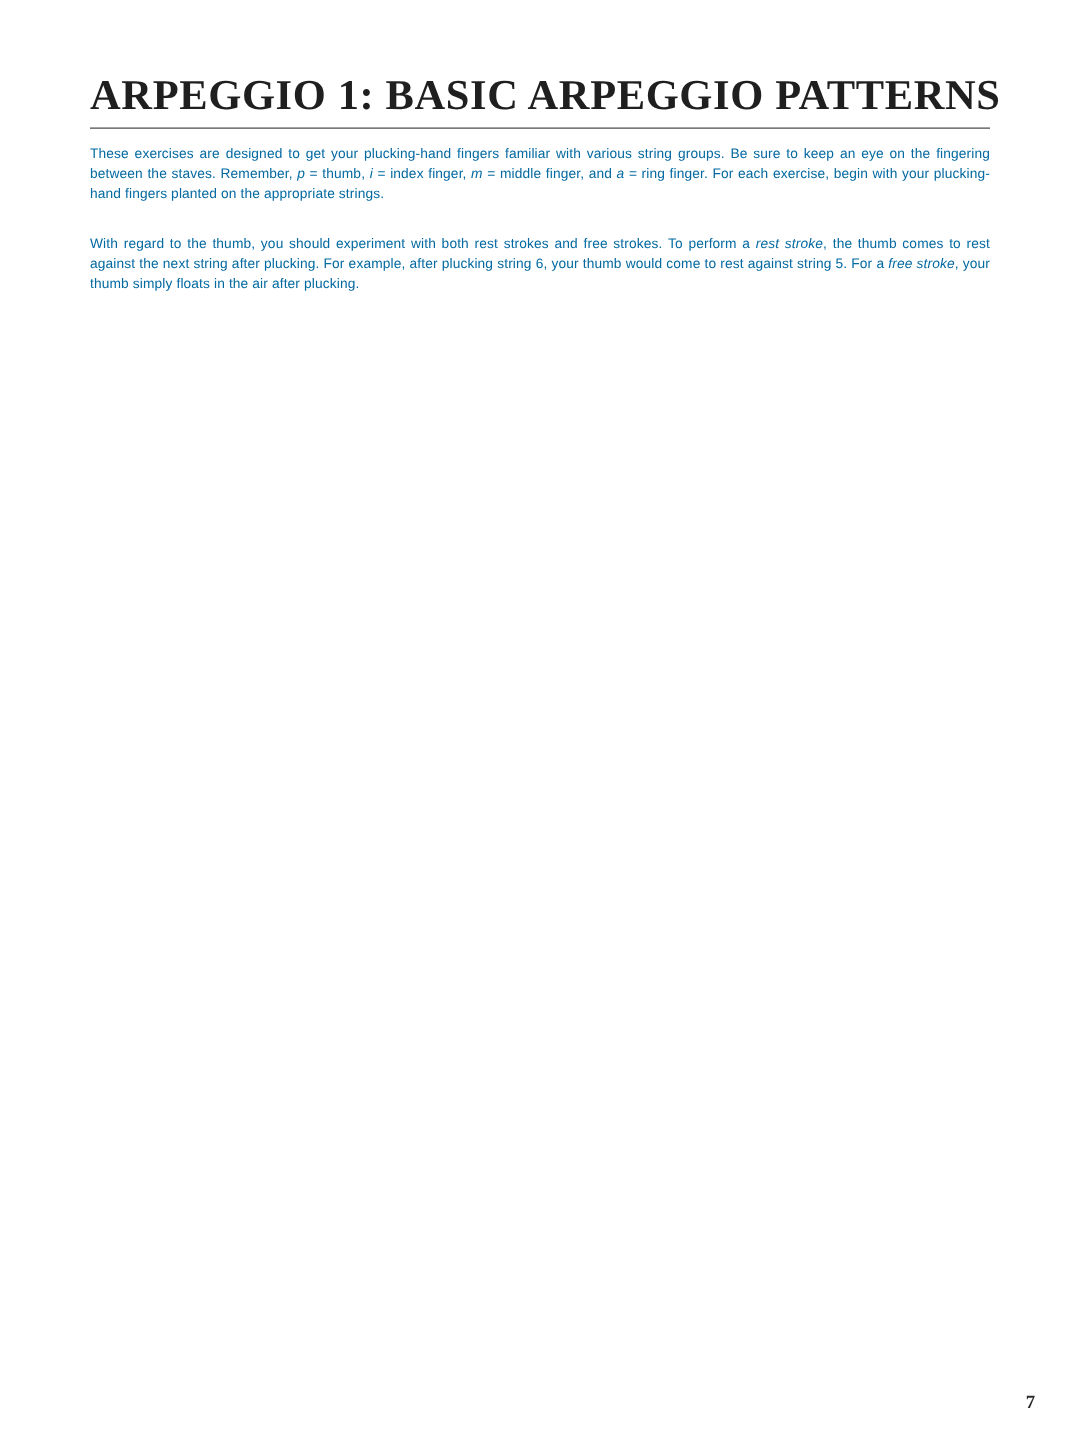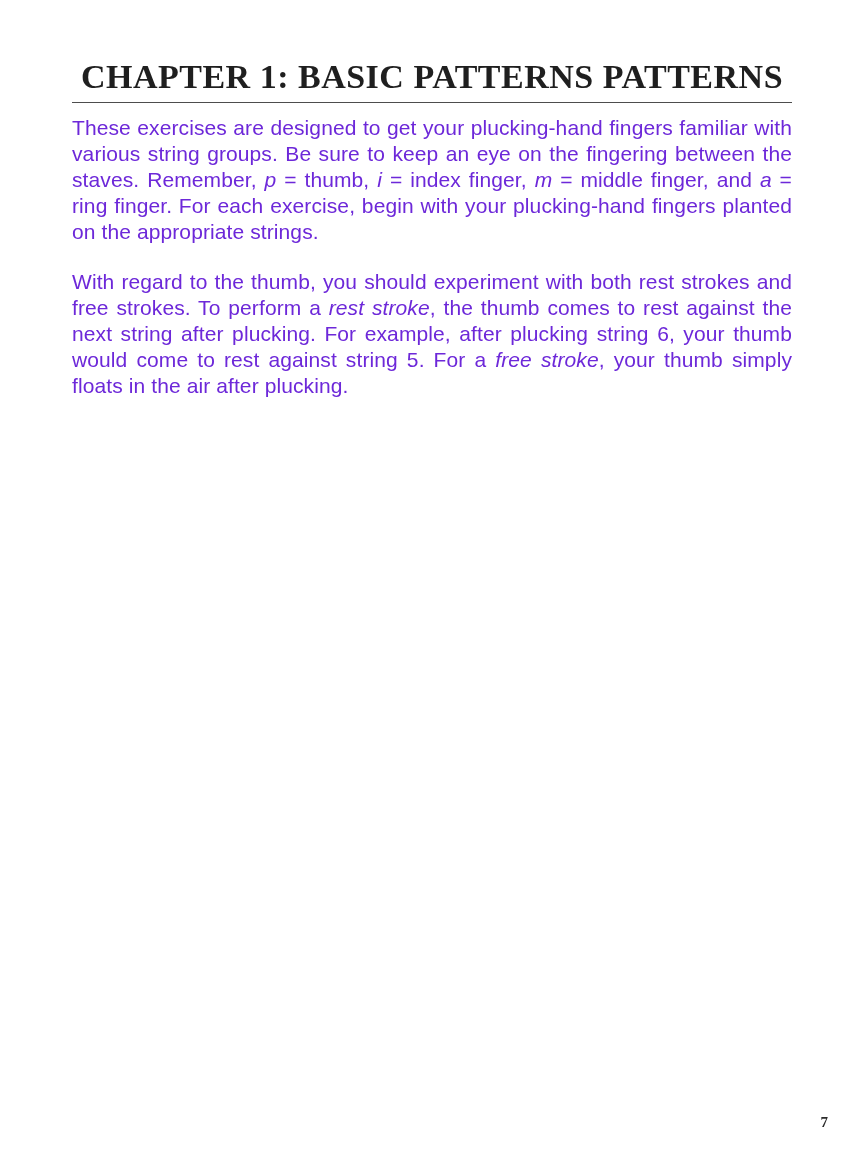--- a/index.html
+++ b/index.html
@@ -31,24 +31,24 @@
     white-space: nowrap;
   }
   .title-rule {
     border: none;
     border-top: 1.5px solid #4d4d4d;
     margin-top: 7px;
     margin-bottom: 12px;
     width: 100%;
   }
   .body-text p {
-    font-size: 21px;
-    line-height: 26px;
+    font-size: 11px;
+    line-height: 16px;
     text-align: justify;
-    color: #6d28d9;
+    color: #0369a1;
     letter-spacing: 0.1px;
   }
   .body-text p + p {
     margin-top: 24px;
   }
   .body-text em {
     font-style: italic;
   }
   .page-number {
     position: absolute;
@@ -60,21 +60,21 @@
     color: #2b2b2b;
   }
 </style>
 </head>
 <body>
 
 <div class="page">
   <div class="content">
 
     <header class="chapter-header">
-      <h1 class="chapter-title">CHAPTER 1: BASIC PATTERNS PATTERNS</h1>
+      <h1 class="chapter-title">ARPEGGIO 1: BASIC ARPEGGIO PATTERNS</h1>
       <hr class="title-rule">
     </header>
 
     <div class="body-text">
       <p><span>These exercises are designed to get your plucking-hand fingers familiar with various string groups. Be sure to keep an eye on the fingering between the staves. Remember, </span><em>p</em><span> = thumb, </span><em>i</em><span> = index finger, </span><em>m</em><span> = middle finger, and </span><em>a</em><span> = ring finger. For each exercise, begin with your plucking-hand fingers planted on the appropriate strings.</span></p>
       <p><span>With regard to the thumb, you should experiment with both rest strokes and free strokes. To perform a </span><em>rest stroke</em><span>, the thumb comes to rest against the next string after plucking. For example, after plucking string 6, your thumb would come to rest against string 5. For a </span><em>free stroke</em><span>, your thumb simply floats in the air after plucking.</span></p>
     </div>
 
   </div>
 

